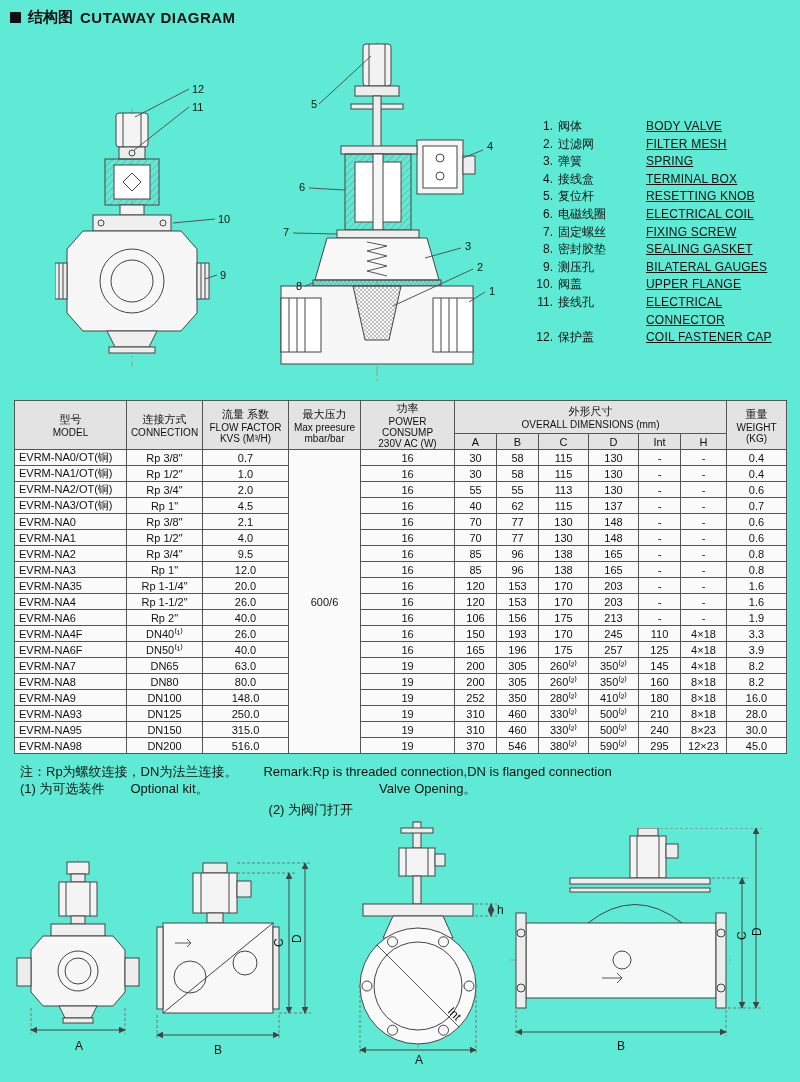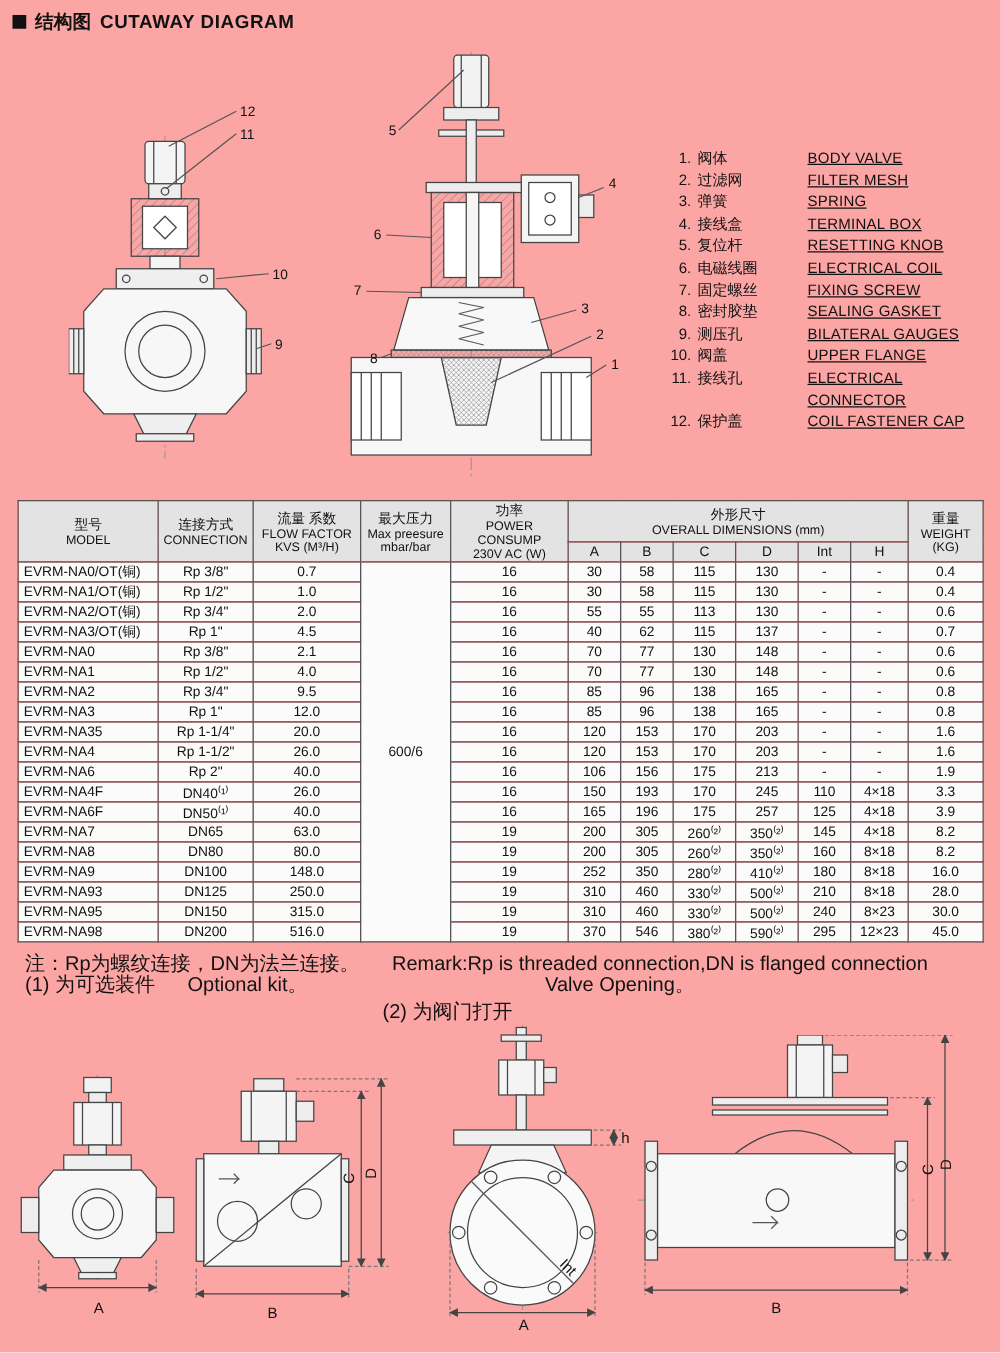--- a/index.html
+++ b/index.html
@@ -1,18 +1,18 @@
 <!DOCTYPE html>
 <html><head>
 <meta charset="utf-8">
 <style>
   * { margin:0; padding:0; box-sizing:border-box; }
   html,body { background:#fff; }
   body { width:800px; height:1082px; font-family:"Liberation Sans", sans-serif; color:#111; }
-  .page { position:relative; width:800px; height:1082px; background:#fca5a5; overflow:hidden; }
+  .page { position:relative; width:800px; height:1082px; background:#5eead4; overflow:hidden; }
 
   .header { position:absolute; top:8px; left:10px; display:flex; align-items:center; gap:7px; }
   .header .bullet { width:11px; height:11px; background:#111; }
   .header .t-zh { font-size:15px; font-weight:bold; }
   .header .t-en { font-size:15px; font-weight:bold; letter-spacing:.5px; }
 
   svg.drawing { position:absolute; }
   svg text { font-family:"Liberation Sans", sans-serif; }
 
   .parts-list { position:absolute; left:532px; top:118px; width:262px; font-size:12px; }
@@ -21,21 +21,21 @@
   .part-en { letter-spacing:.2px;text-decoration:underline; }
 
   table.spec { position:absolute; top:400px; left:14px; width:772px; border-collapse:collapse; table-layout:fixed; font-size:11px; }
   table.spec th, table.spec td { border:1px solid #555; text-align:center; padding:0 2px; overflow:hidden; }
   table.spec thead th { background:#e3e3e3; font-weight:normal; vertical-align:middle; }
   table.spec thead .en { font-size:10px; }
   table.spec tbody td { height:16px; background:#fbfbfb; font-size:11px; }
   td.model-cell { text-align:left !important; padding-left:4px !important; }
   td.pressure-cell { background:#fbfbfb; font-size:11px; }
 
-  .notes { position:absolute; top:763px; left:20px; width:762px; font-size:16px; line-height:17px; }
+  .notes { position:absolute; top:763px; left:20px; width:762px; font-size:13px; line-height:17px; }
   .notes .row { display:flex; }
   .notes .gap-l { margin-left:26px; }
   .notes .gap-xl { margin-left:60px;margin-top:21px; }
 </style>
 </head>
 <body>
 
 <div class="page">
 
   <svg width="0" height="0" style="position:absolute" aria-hidden="true">

